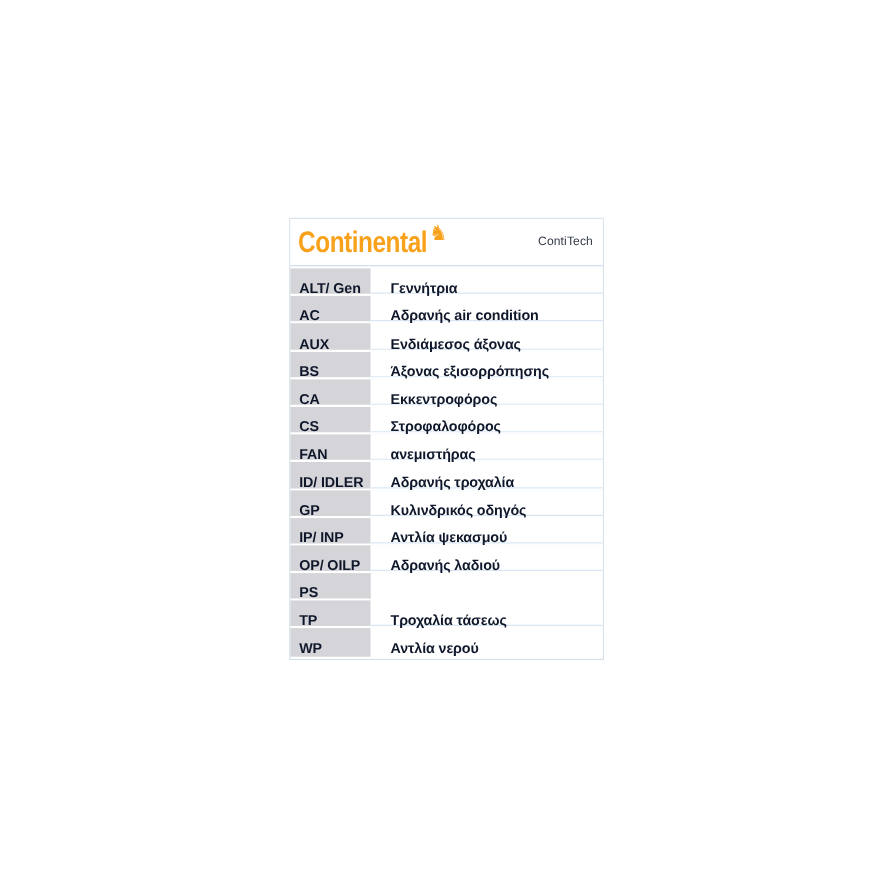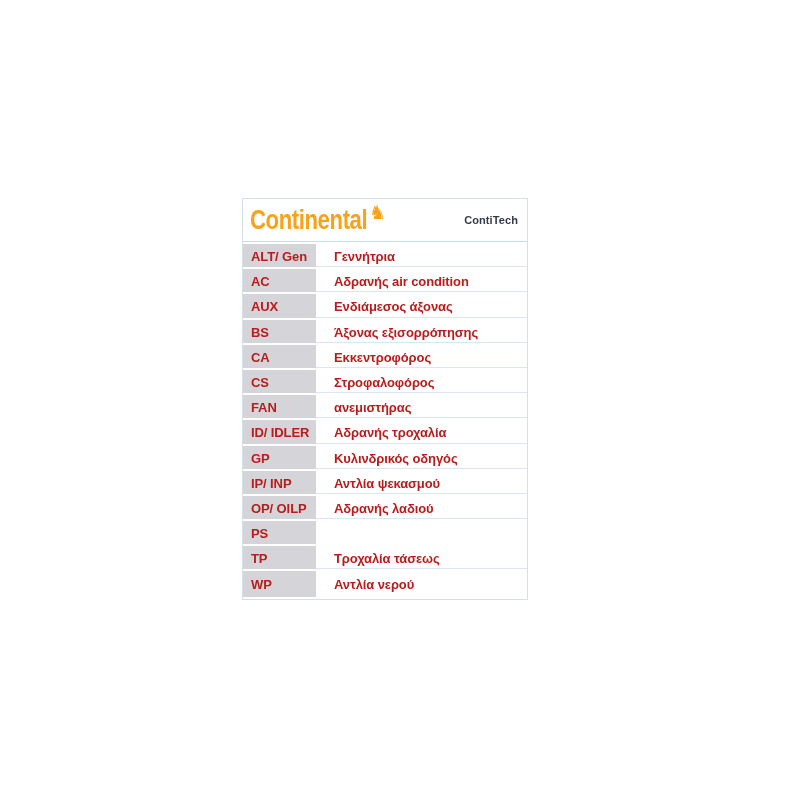--- a/index.html
+++ b/index.html
@@ -10,21 +10,21 @@
   .stage {
     position: relative;
     width: 800px;
     height: 800px;
     background: #ffffff;
     font-family: "Liberation Sans", sans-serif;
     overflow: hidden;
   }
   .legend-table {
     position: absolute;
-    left: 242px;
+    left: 263px;
     top: 198px;
     width: 286px;
     box-sizing: border-box;
     border: 1px solid #d3dfe9;
     background: #ffffff;
   }
   .table-header {
     height: 43px;
     box-sizing: border-box;
     display: flex;
@@ -53,40 +53,40 @@
     display: inline-block;
     font-family: "DejaVu Sans", sans-serif;
     font-size: 19px;
     line-height: 19px;
     color: #f8a21c;
     position: relative;
     top: -4px;
     margin-left: -24px;
   }
   .division {
-    font-weight: bold;
+    font-weight: normal;
     font-size: 11px;
     color: #333a49;
     letter-spacing: 0.1px;
   }
   .rows {
     padding: 2px 0;
   }
   .row {
     display: flex;
     height: 25.2px;
     box-sizing: border-box;
   }
   .cell {
     display: flex;
-    align-items: center;
+    align-items: flex-end;
     box-sizing: border-box;
     font-size: 13px;
     font-weight: bold;
-    color: #b91c1c;
+    color: #0f172a;
     white-space: nowrap;
     letter-spacing: -0.1px;
   }
   .cell.abbr {
     width: 73px;
     flex: 0 0 73px;
     background: #d5d5d9;
     padding-left: 8px;
   }
   .cell.desc {

